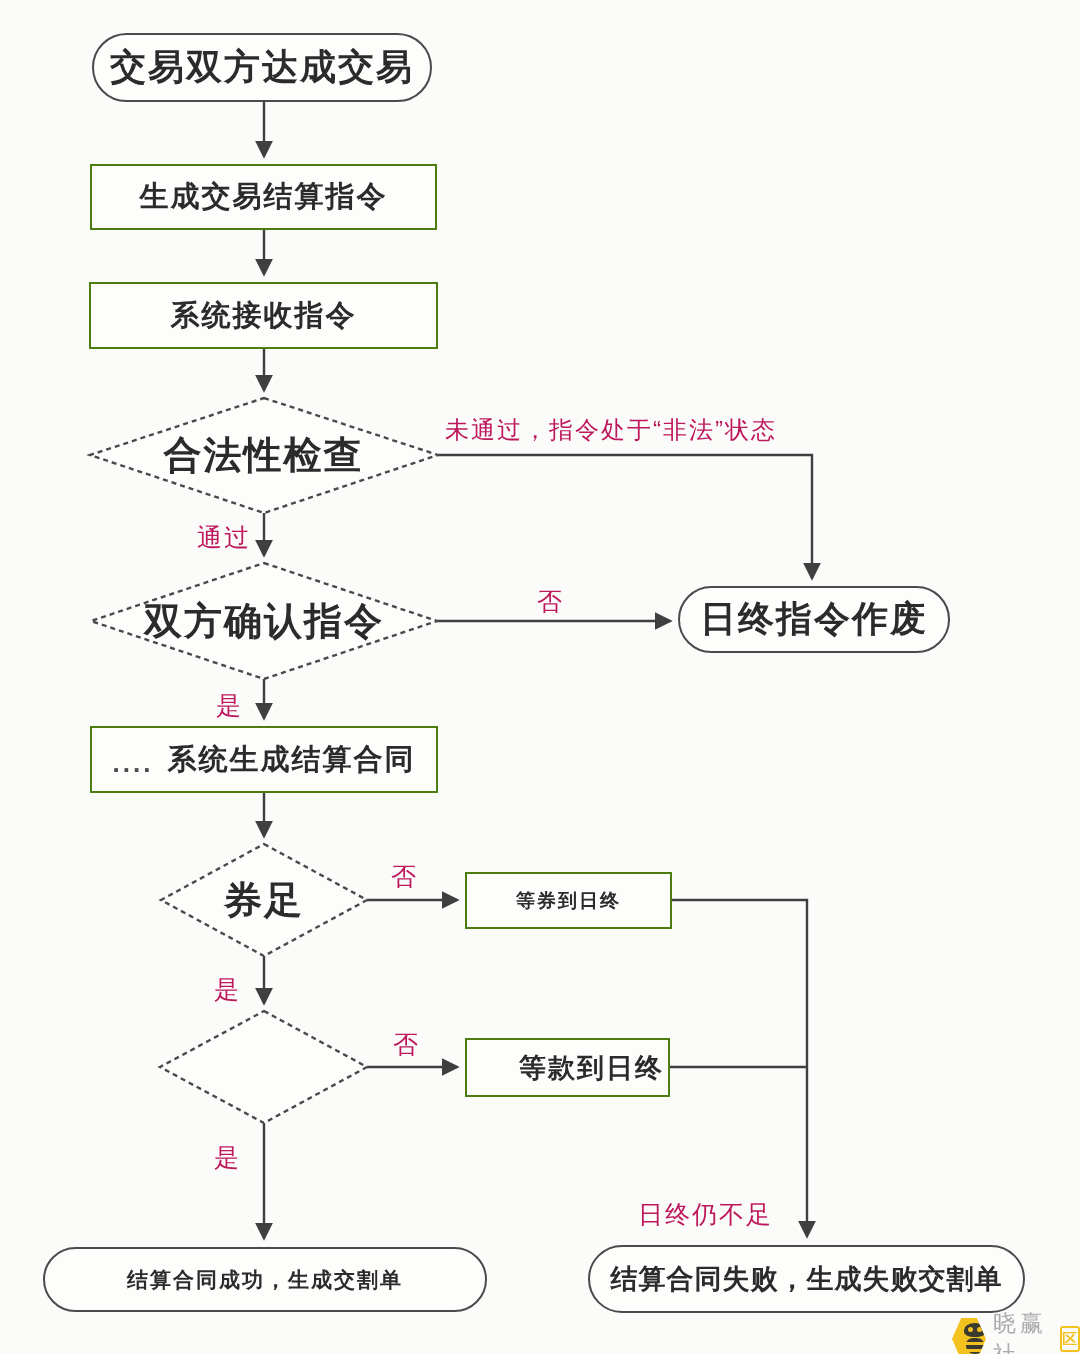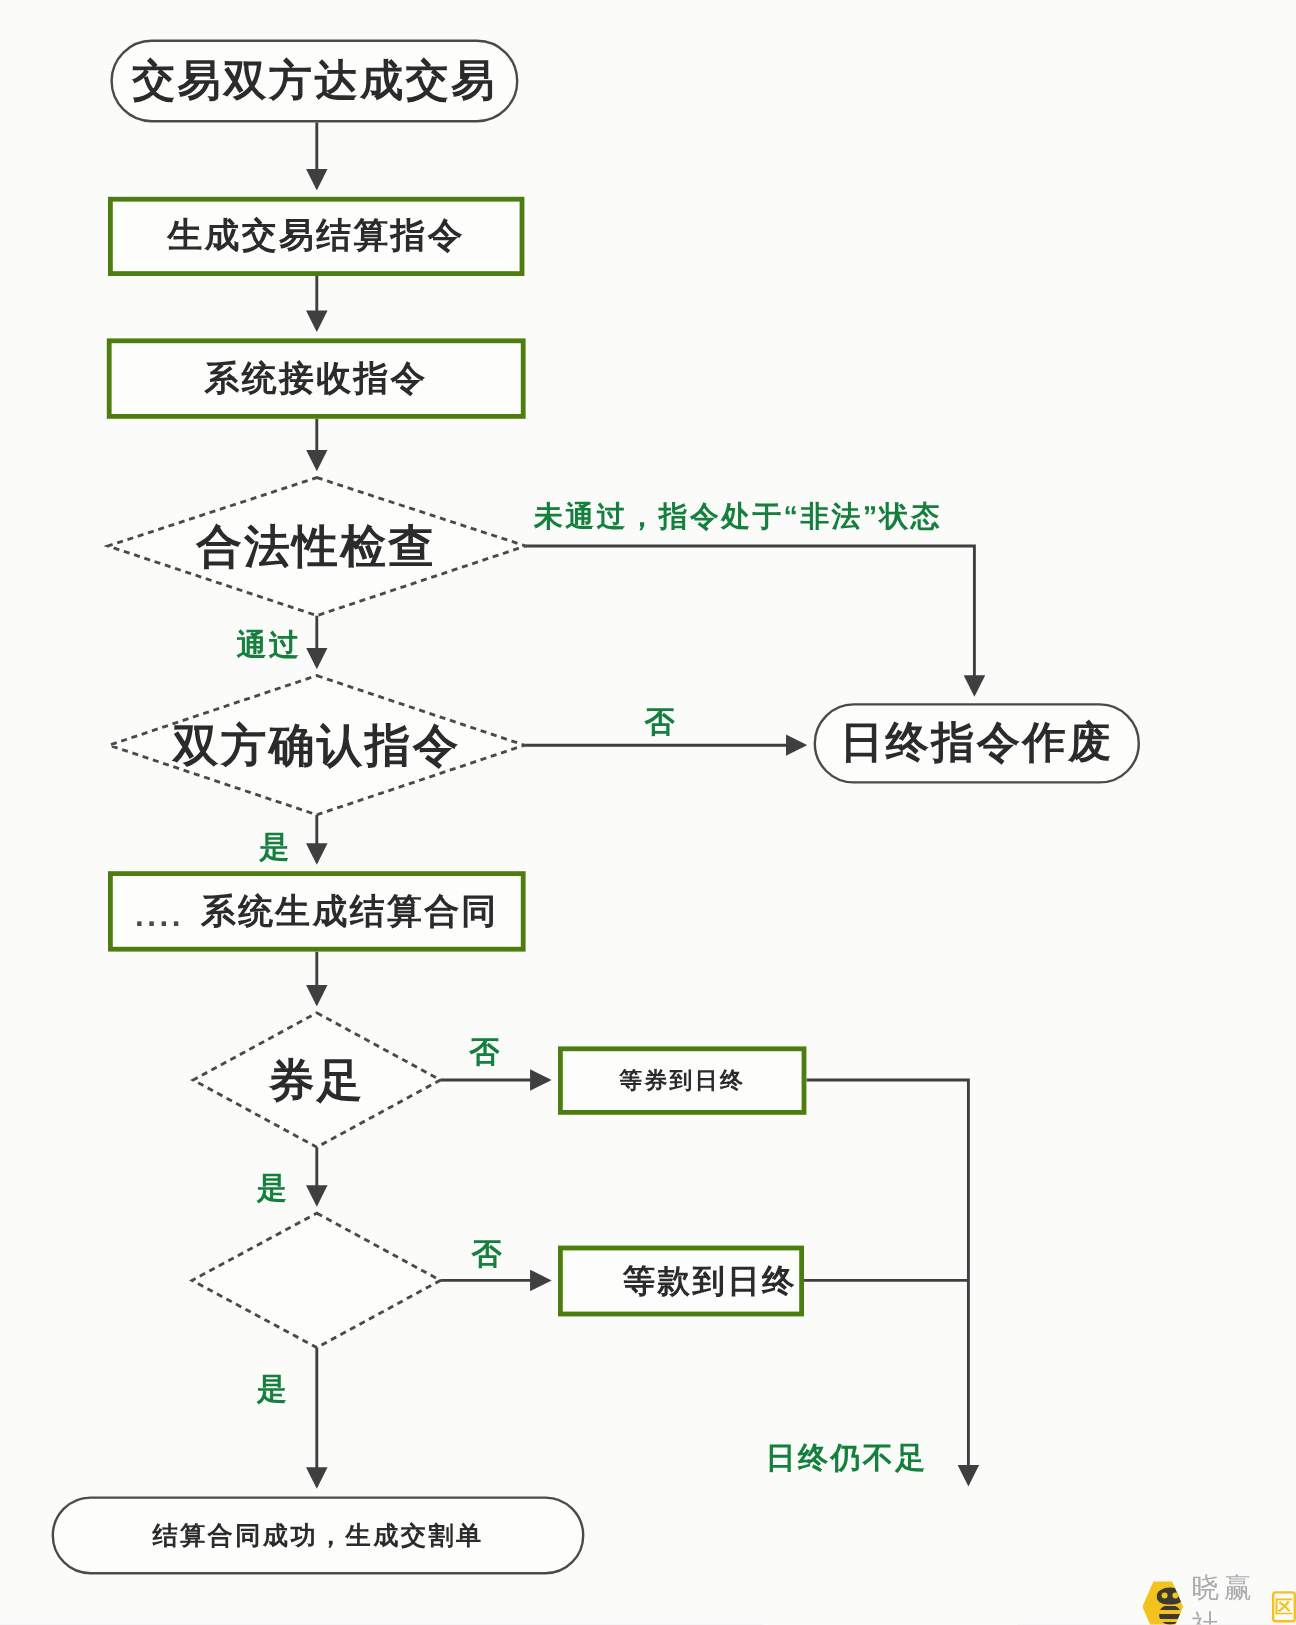--- a/index.html
+++ b/index.html
@@ -20,39 +20,39 @@
     position:absolute;
     display:flex;align-items:center;justify-content:center;
     color:#2b2b2b;
     font-weight:700;
     letter-spacing:2px;
     text-align:center;
     box-sizing:border-box;
     z-index:2;
   }
   .box{
-    border:4px solid #4d7c0f;
+    border:2px solid #4d7c0f;
     background:#fdfdfc;
     font-size:29px;
   }
   .stadium{
     border:2px solid #4a4a4a;
     background:#fdfdfc;
     border-radius:40px;
     font-size:36px;
   }
   .diamond-label{
     background:transparent;
     font-size:38px;
     z-index:3;
   }
   .edge-label{
     position:absolute;
-    color:#15803d;
-    font-weight:700;
+    color:#be185d;
+    font-weight:400;
     letter-spacing:2px;
     font-size:25px;
     white-space:nowrap;
     z-index:3;
   }
   .dots{
     color:#4a4a4a;
     letter-spacing:3px;
     margin-right:14px;
     font-size:26px;
@@ -176,20 +176,21 @@
   <div class="edge-label" style="left:393px;top:1028px;">否</div>
 
   <div class="node box" style="left:465px;top:1038px;width:205px;height:59px;font-size:27px;padding-left:48px;">等款到日终</div>
 
   <div class="edge-label" style="left:214px;top:1141px;">是</div>
 
   <div class="edge-label" style="left:638px;top:1163px;margin-top:35px;">日终仍不足</div>
 
   <div class="node stadium" style="left:43px;top:1247px;width:444px;height:65px;font-size:21px;">结算合同成功，生成交割单</div>
 
+  <div class="node stadium" style="left:588px;top:1245px;width:437px;height:68px;font-size:27px;letter-spacing:1px;">结算合同失败，生成失败交割单</div>
 
   <div class="watermark">
     <div class="hex">
       <div class="bee">
         <div class="head"></div>
         <div class="body"></div>
       </div>
     </div>
     <span class="wm-text">晓赢社</span>
     <span class="wm-box">区</span>

